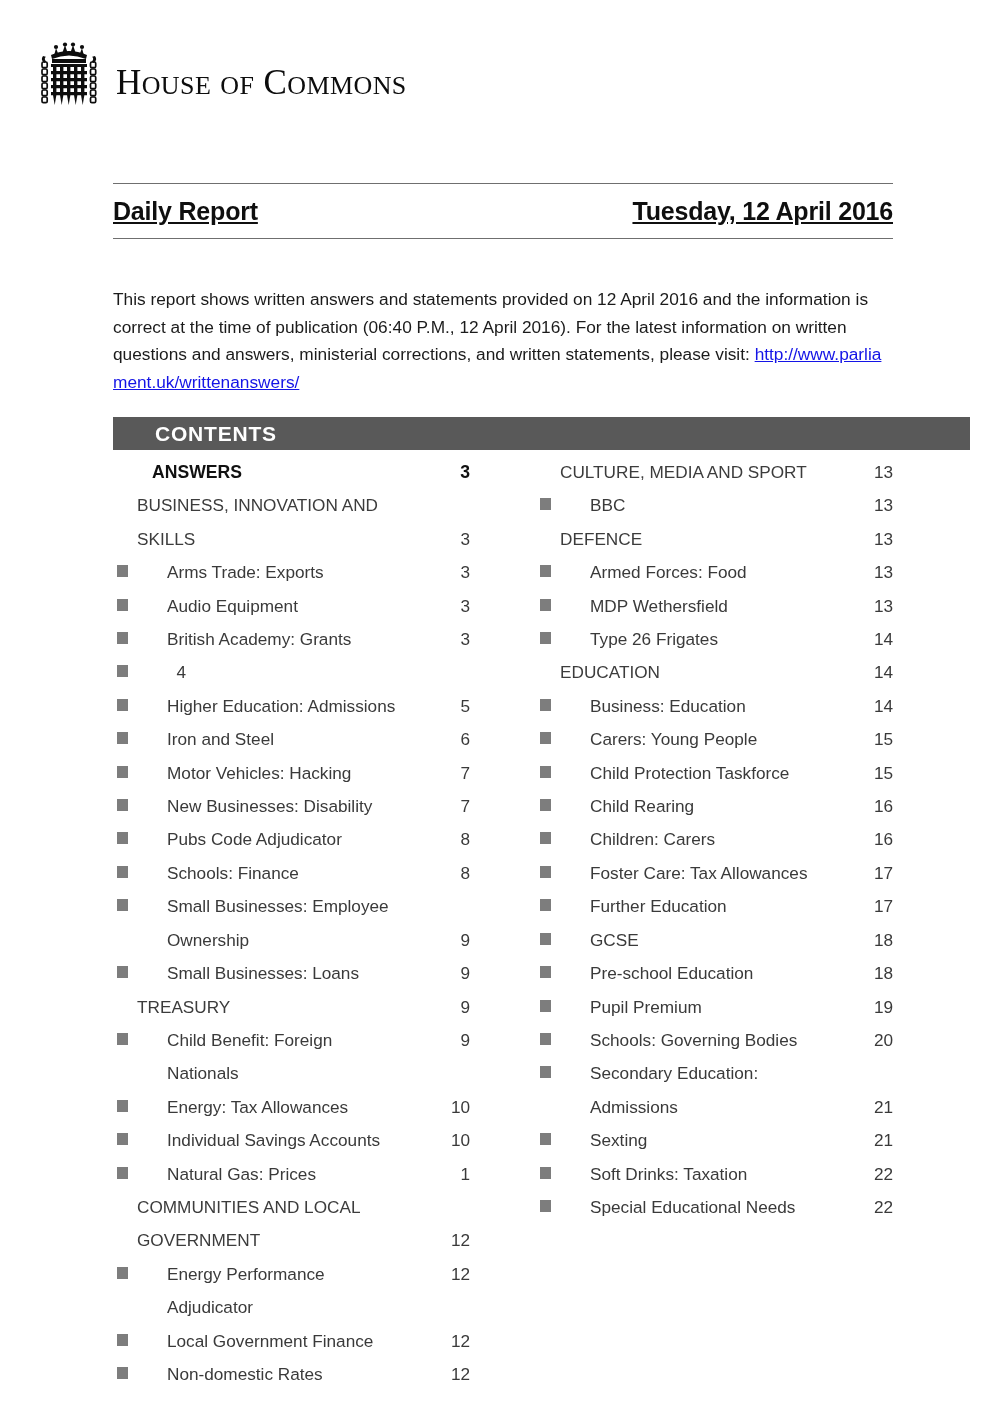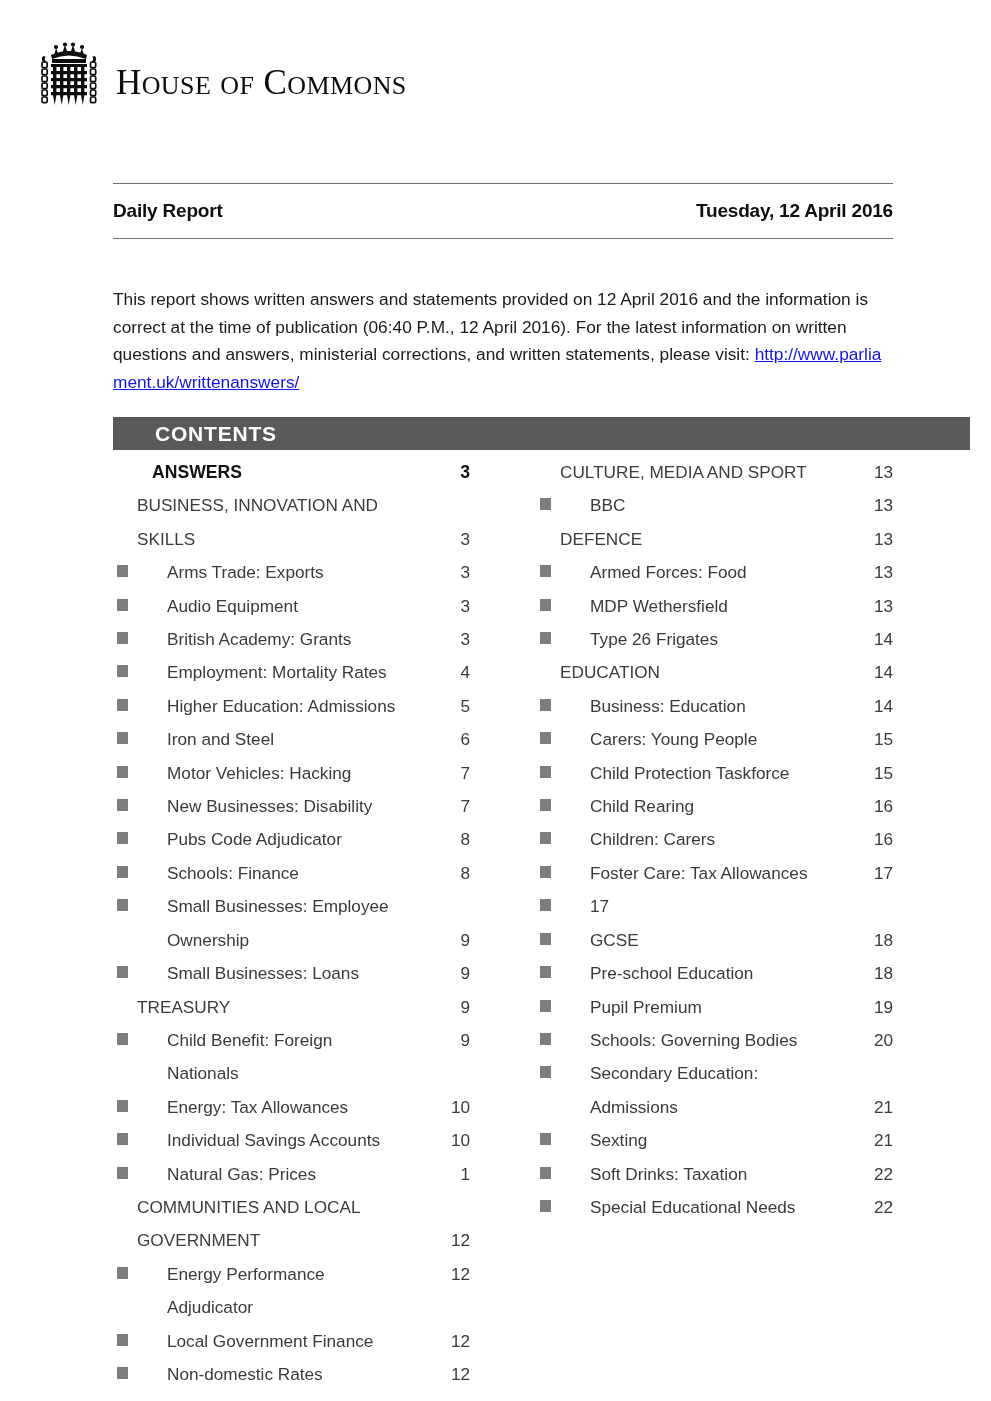--- a/index.html
+++ b/index.html
@@ -52,24 +52,25 @@
     top: 183px;
     width: 780px;
     border-top: 1.4px solid #6f6f6f;
     border-bottom: 1.4px solid #6f6f6f;
     height: 54px;
     display: flex;
     align-items: center;
     justify-content: space-between;
   }
   .report-header .rh-text {
-    font-size: 19px;
+    font-size: 25px;
     font-weight: bold;
     color: #0f0f0f;
     letter-spacing: -0.2px;
+    text-decoration: underline;
   }
 
   
   .intro {
     position: absolute;
     left: 113px;
     top: 286px;
     width: 778px;
     font-size: 17.3px;
     line-height: 27.5px;
@@ -277,21 +278,20 @@
         <span class="rowtext">Audio Equipment</span>
         <span class="pageno">3</span>
       </div>
       <div class="toc-row item">
         <span class="bullet"></span>
         <span class="rowtext">British Academy: Grants</span>
         <span class="pageno">3</span>
       </div>
       <div class="toc-row item">
         <span class="bullet"></span>
-        <span class="rowtext">Employment: Mortality Rates</span>
         <span class="pageno">4</span>
       </div>
       <div class="toc-row item">
         <span class="bullet"></span>
         <span class="rowtext">Higher Education: Admissions</span>
         <span class="pageno">5</span>
       </div>
       <div class="toc-row item">
         <span class="bullet"></span>
         <span class="rowtext">Iron and Steel</span>
@@ -434,20 +434,21 @@
         <span class="rowtext">Children: Carers</span>
         <span class="pageno">16</span>
       </div>
       <div class="toc-row item">
         <span class="bullet"></span>
         <span class="rowtext">Foster Care: Tax Allowances</span>
         <span class="pageno">17</span>
       </div>
       <div class="toc-row item">
         <span class="bullet"></span>
+        <span class="rowtext">Further Education</span>
         <span class="pageno">17</span>
       </div>
       <div class="toc-row item">
         <span class="bullet"></span>
         <span class="rowtext">GCSE</span>
         <span class="pageno">18</span>
       </div>
       <div class="toc-row item">
         <span class="bullet"></span>
         <span class="rowtext">Pre-school Education</span>

